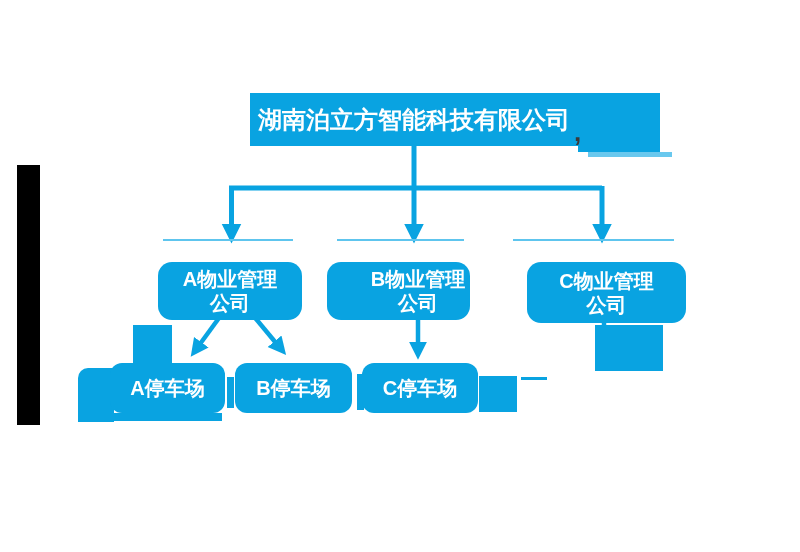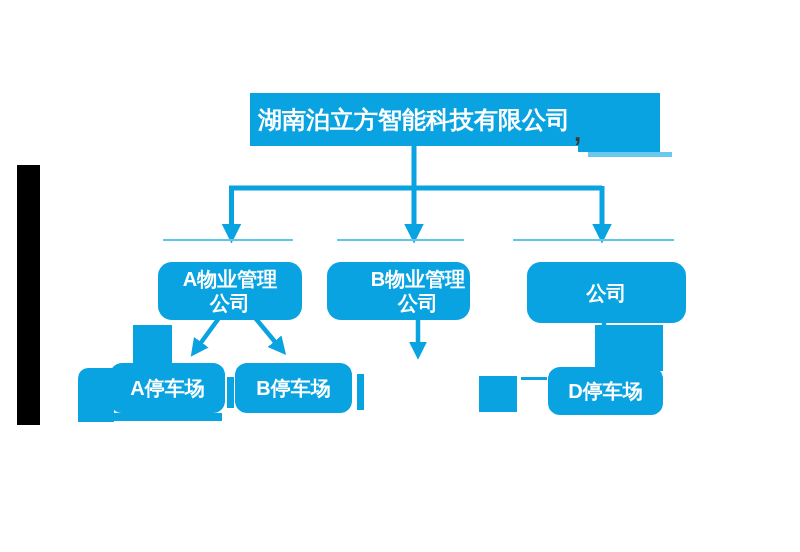--- a/index.html
+++ b/index.html
@@ -80,35 +80,36 @@
     </div>
   </div>
   <div class="box mid mid-b">
     <div>
       <div>B物业管理</div>
       <div>公司</div>
     </div>
   </div>
   <div class="box mid mid-c">
     <div>
+      <div>C物业管理</div>
       <div>公司</div>
     </div>
   </div>
 
   <div class="rect tab-a-top"></div>
   <div class="rect tab-a-left"></div>
   <div class="rect strip-a-bottom"></div>
   <div class="rect strip-ab"></div>
   <div class="rect strip-bc"></div>
   <div class="rect ext-c-right"></div>
   <div class="rect rect-d-top"></div>
 
   <div class="box lot lot-b">
     <span>B停车场</span>
   </div>
   <div class="box lot lot-a">
     <span>A停车场</span>
   </div>
-  <div class="box lot lot-d">
-    <span>D停车场</span>
+  <div class="box lot lot-c">
+    <span>C停车场</span>
   </div>
 
 </div>
 
 </body></html>

